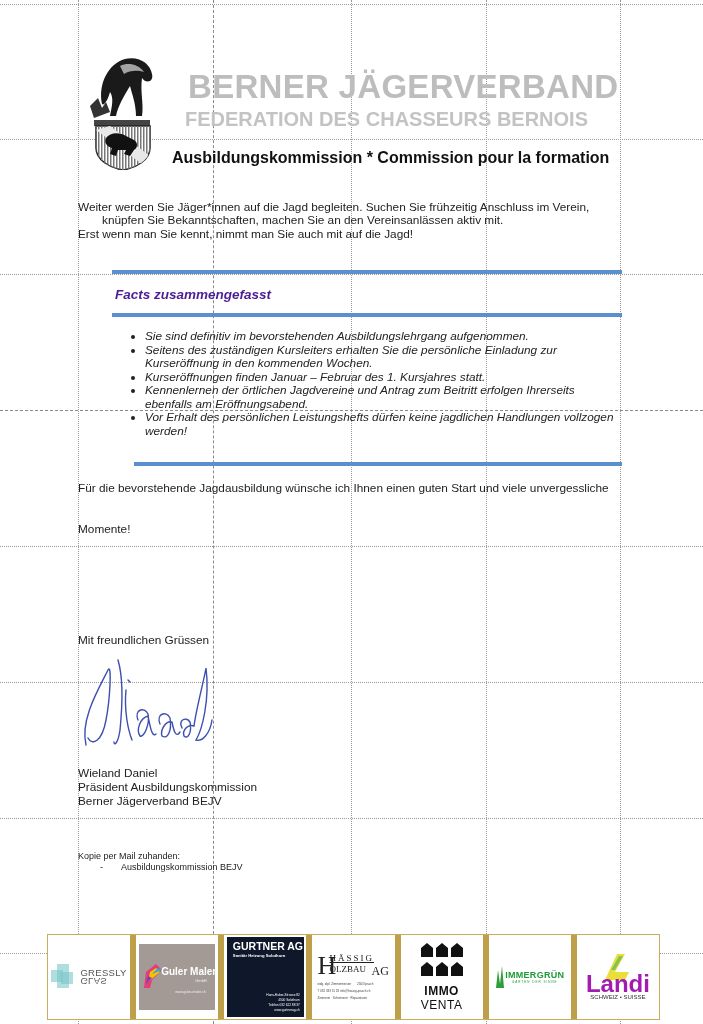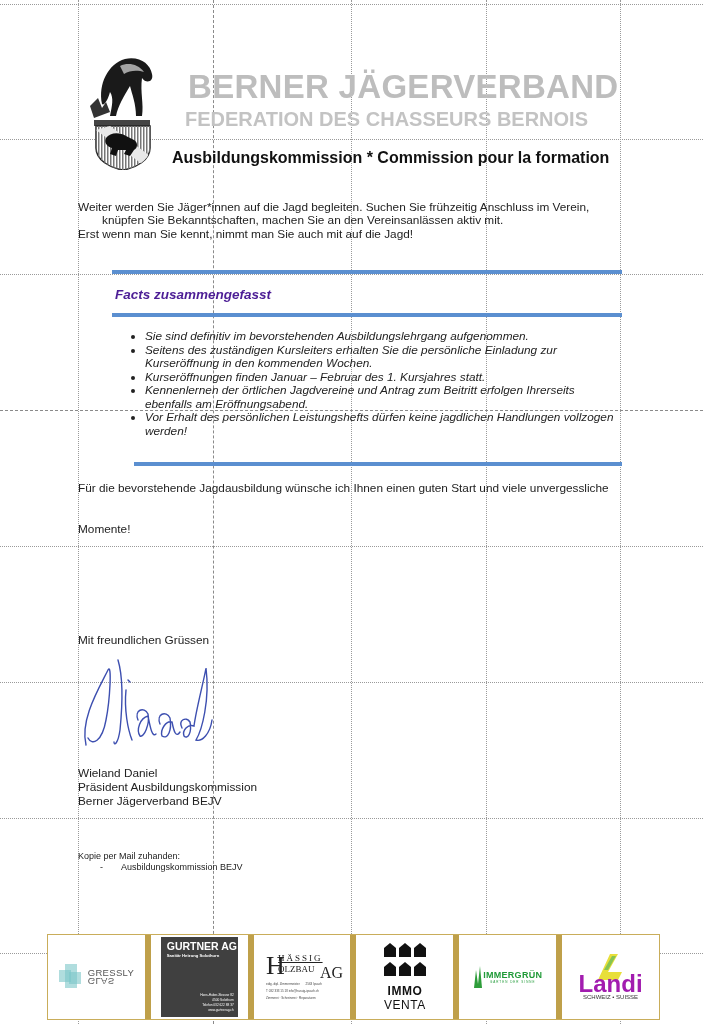--- a/index.html
+++ b/index.html
@@ -128,38 +128,51 @@
       <rect x="0" y="6" width="12" height="12" fill="#7cc7c8" opacity="0.6"></rect>
       <rect x="10" y="8" width="12" height="12" fill="#7cc7c8" opacity="0.6"></rect>
       <rect x="6" y="12" width="12" height="12" fill="#7cc7c8" opacity="0.6"></rect>
     </svg>
     <div style="display:flex; flex-direction:column; line-height:9px;">
       <span style="font-size:9.5px; color:#555; letter-spacing:0.3px;">GRESSLY</span>
       <span style="font-size:9.5px; color:#555; letter-spacing:0.3px; transform:scaleY(-1); display:inline-block;">GLAS</span>
     </div>
   </div>
 
-
-  <div class="sponsor">
-    <div style="width:77px; height:80px; background:#404040; position:relative; color:#fff;">
+  <div class="sponsor">
+    <div style="width:76px; height:66px; background:#a39a95; position:relative;">
+      <svg width="22" height="30" viewBox="0 0 22 30" style="position:absolute; left:3px; top:16px;">
+        <path d="M2 28 L4 12 L14 4 L20 10 L10 20 L8 28 Z" fill="#e63a7a"></path>
+        <path d="M6 22 L8 12 L14 8 L18 12 Z" fill="#f5c400"></path>
+        <path d="M10 14 L16 8 L20 10 Z" fill="#2fa8e0"></path>
+        <path d="M4 24 L6 16 L10 18 Z" fill="#7b3fb5"></path>
+      </svg>
+      <span style="position:absolute; left:22px; top:22px; font-size:10px; font-weight:bold; color:#fff; white-space:nowrap;">Guler Maler</span>
+      <span style="position:absolute; left:56px; top:34px; font-size:4px; color:#eee;">GmbH</span>
+      <span style="position:absolute; left:36px; top:46px; font-size:3.5px; color:#eee; white-space:nowrap;">www.guler-maler.ch</span>
+    </div>
+  </div>
+
+  <div class="sponsor">
+    <div style="width:77px; height:80px; background:#0f172a; position:relative; color:#fff;">
       <span style="position:absolute; left:6px; top:3px; font-size:10.5px; font-weight:bold; white-space:nowrap;">GURTNER AG</span>
       <span style="position:absolute; left:6px; top:16px; font-size:4.2px; font-weight:bold; white-space:nowrap;">Sanitär Heizung Solothurn</span>
       <span style="position:absolute; right:4px; top:56px; font-size:3.2px; white-space:nowrap;">Hans-Huber-Strasse 82</span>
       <span style="position:absolute; right:4px; top:61px; font-size:3.2px; white-space:nowrap;">4500 Solothurn</span>
       <span style="position:absolute; right:4px; top:66px; font-size:3.2px; white-space:nowrap;">Telefon 032 622 88 37</span>
       <span style="position:absolute; right:4px; top:71px; font-size:3.2px; white-space:nowrap;">www.gurtnerag.ch</span>
     </div>
   </div>
 
   <div class="sponsor">
     <div style="position:relative; width:76px; height:60px;">
       <span style="position:absolute; left:2px; top:6px; font-family:'Liberation Serif', serif; font-size:26px; color:#222; line-height:26px;">H</span>
       <span style="position:absolute; left:14px; top:6px; font-family:'Liberation Serif', serif; font-size:9px; letter-spacing:2px; color:#222; text-decoration:underline;">HÄSSIG</span>
       <span style="position:absolute; left:14px; top:17px; font-family:'Liberation Serif', serif; font-size:9px; color:#222;">OLZBAU</span>
-      <span style="position:absolute; left:56px; top:17px; font-family:'Liberation Serif', serif; font-size:16px; color:#222;">AG</span>
+      <span style="position:absolute; left:56px; top:17px; font-family:'Liberation Serif', serif; font-size:12px; color:#222;">AG</span>
       <span style="position:absolute; left:2px; top:35px; font-size:3px; color:#444; white-space:pre;">eidg. dipl. Zimmermeister       2563 Ipsach</span>
       <span style="position:absolute; left:2px; top:42px; font-size:3px; color:#444; white-space:nowrap;">T 032 333 15 18   info@hassig-ipsach.ch</span>
       <span style="position:absolute; left:2px; top:49px; font-size:3px; color:#444; white-space:nowrap;">Zimmerei · Schreinerei · Reparaturen</span>
     </div>
   </div>
 
   <div class="sponsor" style="flex-direction:column;">
     <svg width="44" height="36" viewBox="0 0 44 36">
       <g fill="#111">
         <path d="M1 6 L7 1 L13 6 L13 15 L1 15 Z"></path>

